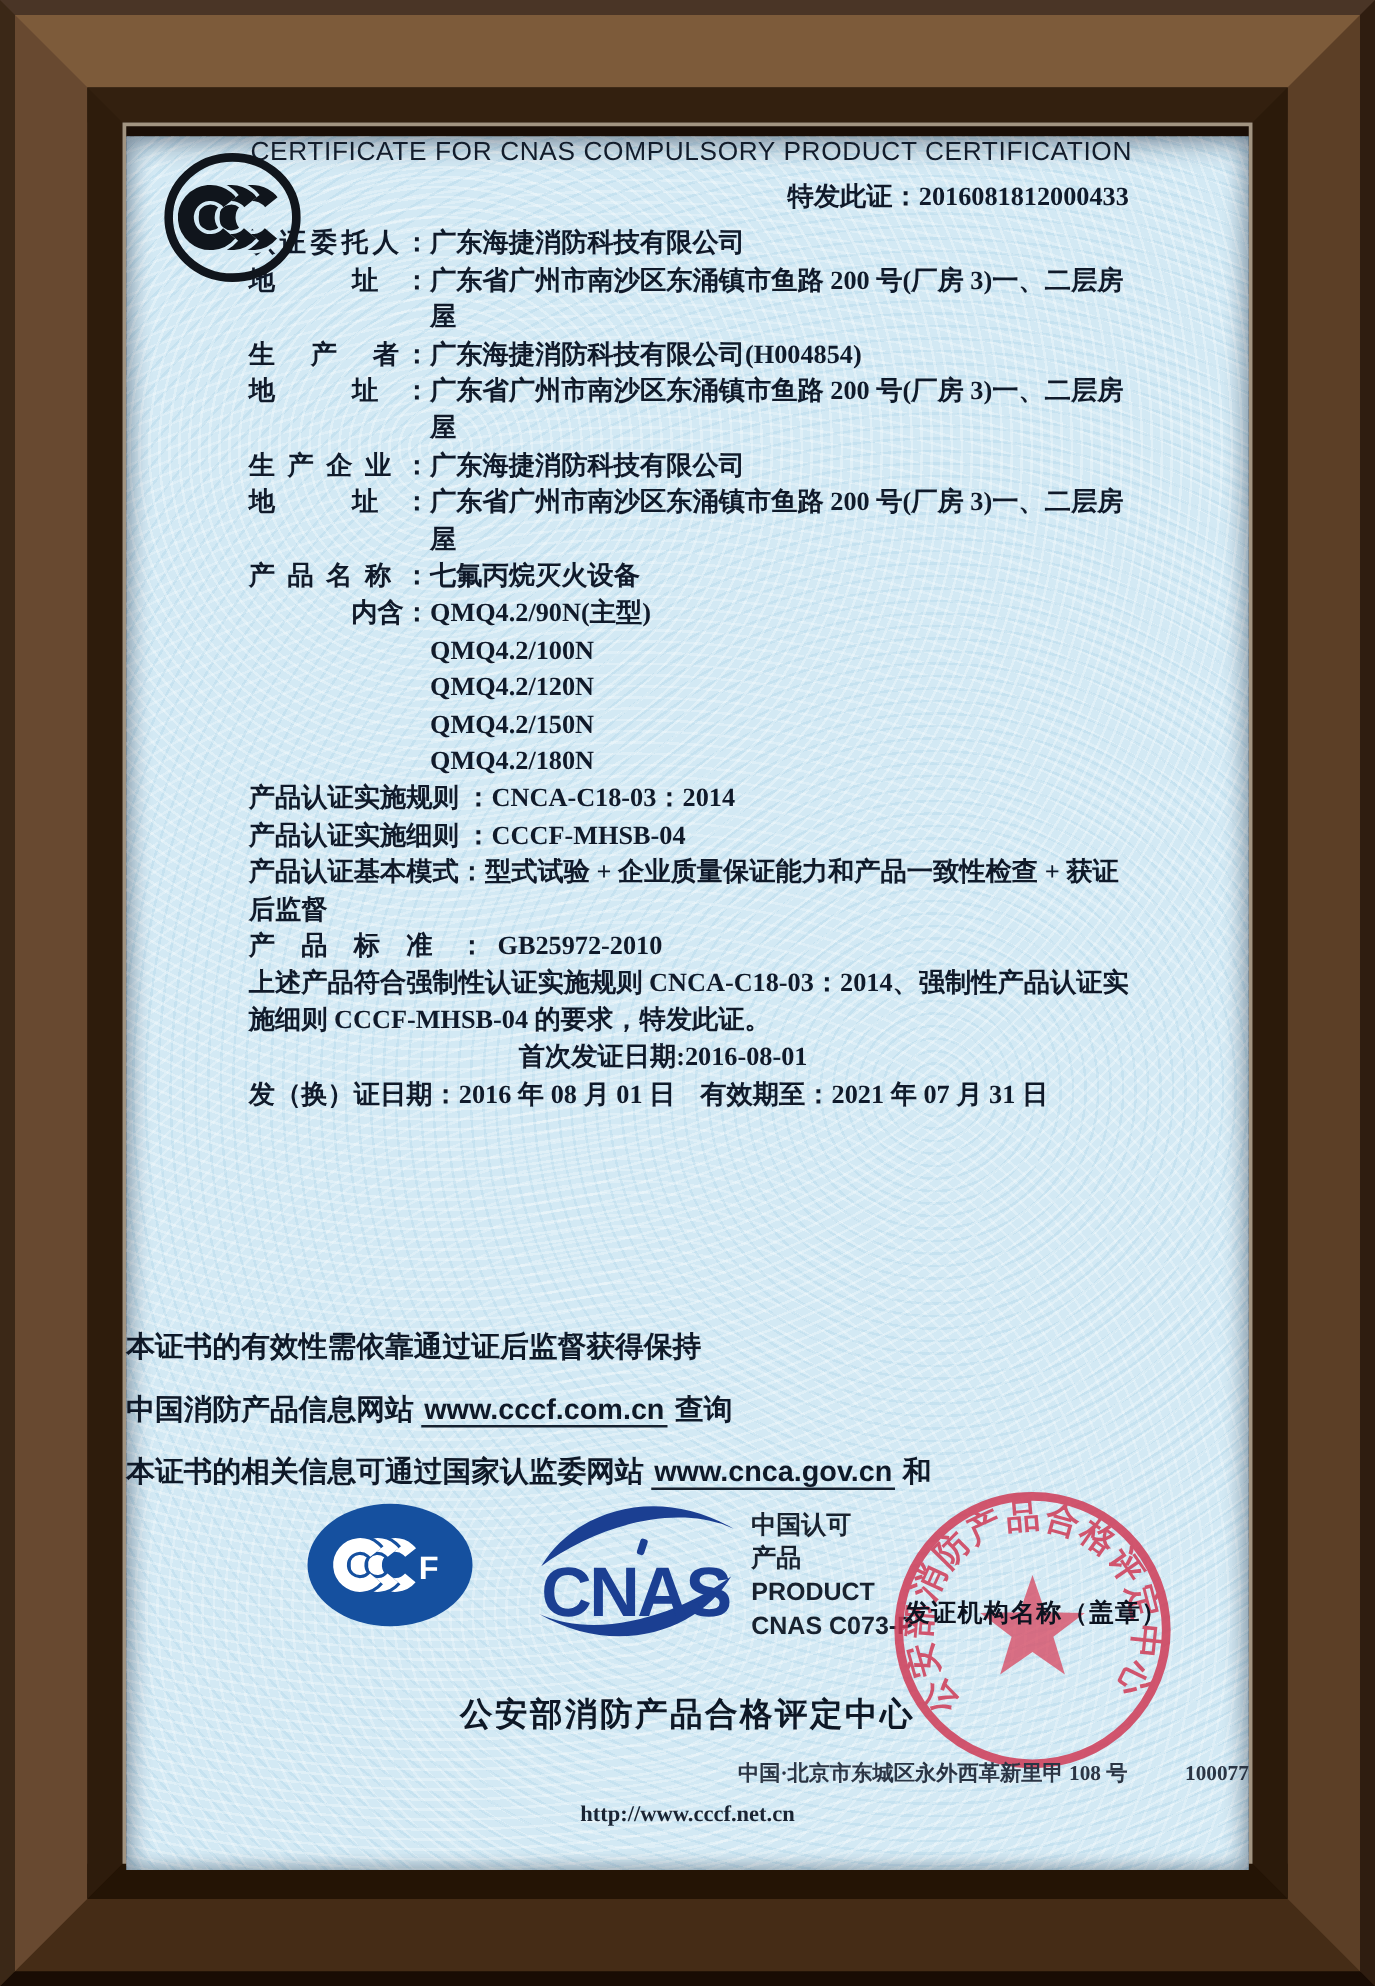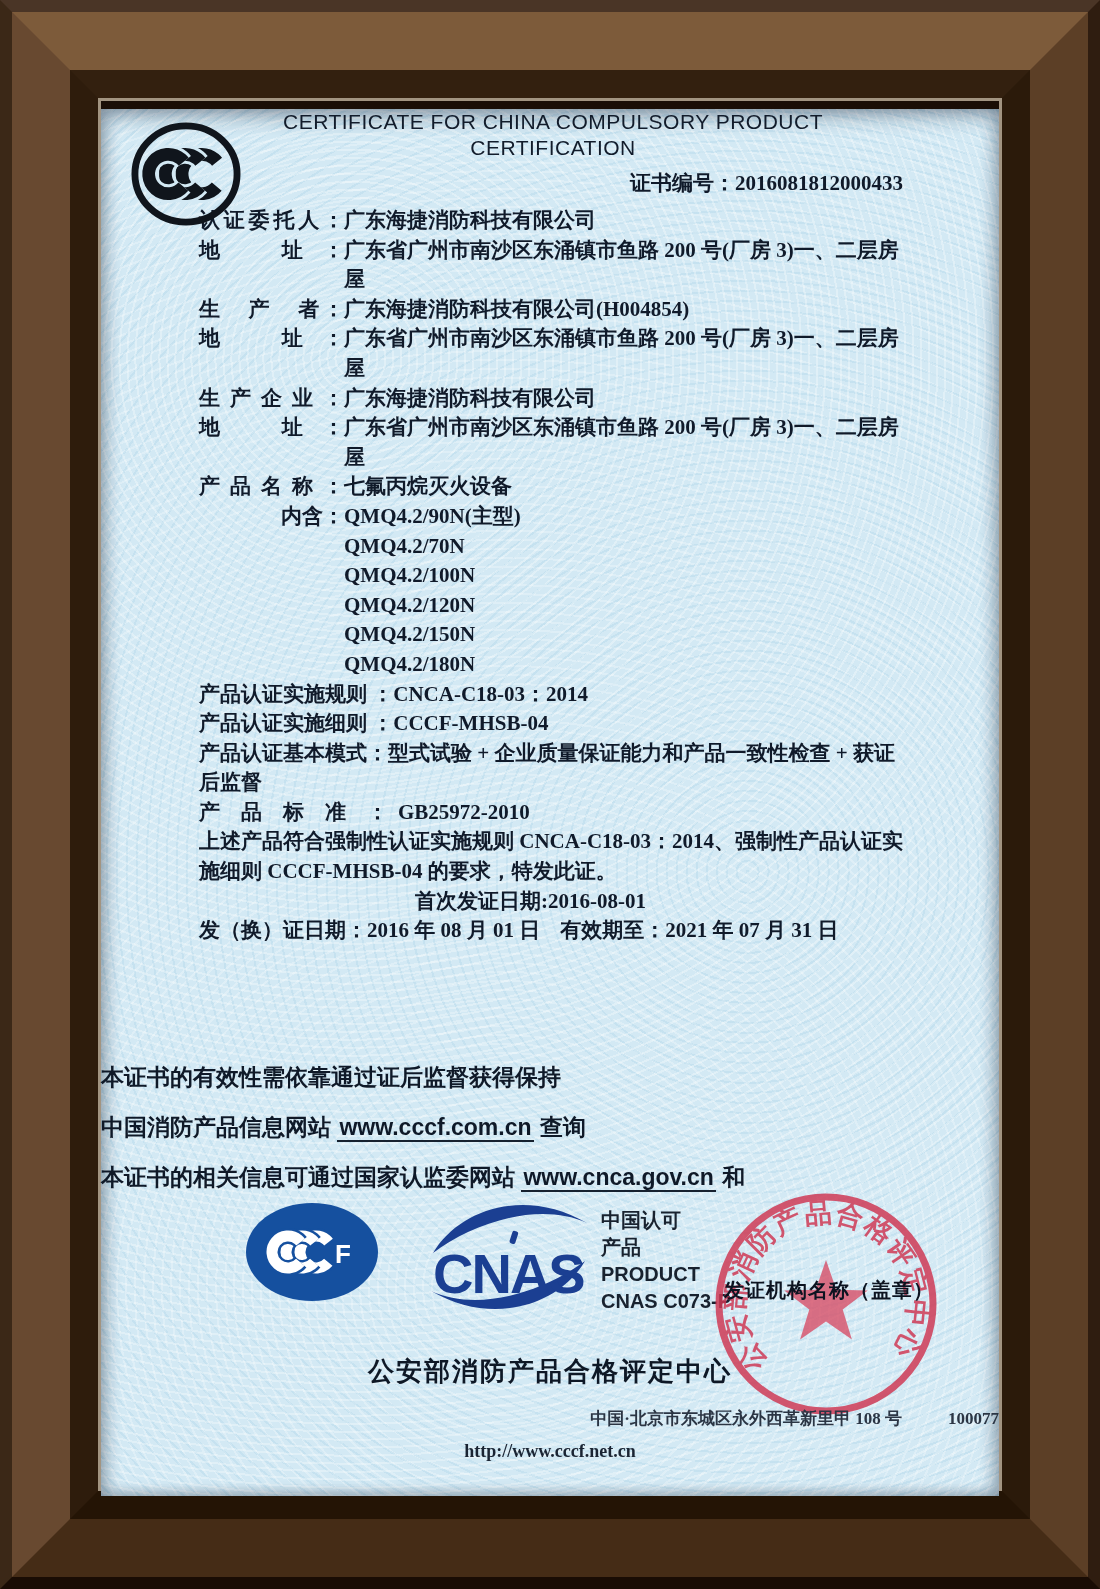--- a/index.html
+++ b/index.html
@@ -101,23 +101,23 @@
         <g fill="none">
           <circle cx="76" cy="56" r="20" stroke="#d3e9f4" stroke-width="19" stroke-dasharray="97.7 28" transform="rotate(40 76 56)"></circle>
           <circle cx="76" cy="56" r="20" stroke="#10151c" stroke-width="13" stroke-dasharray="97.7 28" transform="rotate(40 76 56)"></circle>
           <circle cx="59" cy="56" r="20" stroke="#d3e9f4" stroke-width="19" stroke-dasharray="97.7 28" transform="rotate(40 59 56)"></circle>
           <circle cx="59" cy="56" r="20" stroke="#10151c" stroke-width="13" stroke-dasharray="97.7 28" transform="rotate(40 59 56)"></circle>
           <circle cx="42" cy="56" r="20" stroke="#d3e9f4" stroke-width="19" stroke-dasharray="97.7 28" transform="rotate(40 42 56)"></circle>
           <circle cx="42" cy="56" r="20" stroke="#10151c" stroke-width="13" stroke-dasharray="97.7 28" transform="rotate(40 42 56)"></circle>
         </g>
       </svg>
 
-      <div class="subtitle">CERTIFICATE FOR CHINA COMPULSORY PRODUCT CERTIFICATION</div>
+      <div class="subtitle">CERTIFICATE FOR CNAS COMPULSORY PRODUCT CERTIFICATION</div>
       <div class="cert-line">
-        <span>证书编号：</span><span>2016081812000433</span>
+        <span>特发此证：</span><span>2016081812000433</span>
       </div>
 
       <div class="fields">
         <div class="row">
                 <span class="lbl">认证委托人：</span>
                 <span class="val">广东海捷消防科技有限公司</span>
               </div>
         <div class="row">
                 <span class="lbl">地　址：</span>
                 <span class="val">广东省广州市南沙区东涌镇市鱼路 200 号(厂房 3)一、二层房屋</span>
@@ -141,21 +141,20 @@
         <div class="row">
                 <span class="lbl">产品名称：</span>
                 <span class="val">七氟丙烷灭火设备</span>
               </div>
         <div class="row">
                 <span class="lbl rt">内含：</span>
                 <span class="val">QMQ4.2/90N(主型)</span>
               </div>
         <div class="row">
                 <span class="lbl"></span>
-                <span class="val">QMQ4.2/70N</span>
               </div>
         <div class="row">
                 <span class="lbl"></span>
                 <span class="val">QMQ4.2/100N</span>
               </div>
         <div class="row">
                 <span class="lbl"></span>
                 <span class="val">QMQ4.2/120N</span>
               </div>
         <div class="row">

